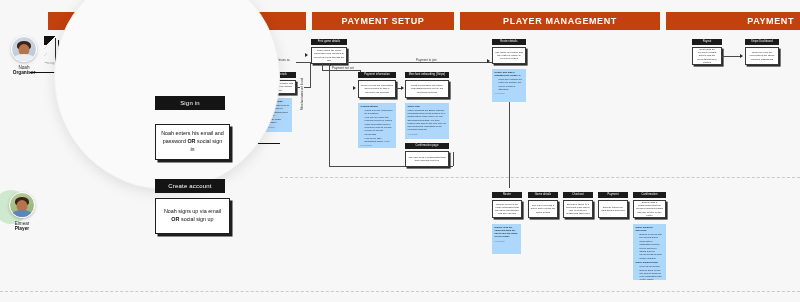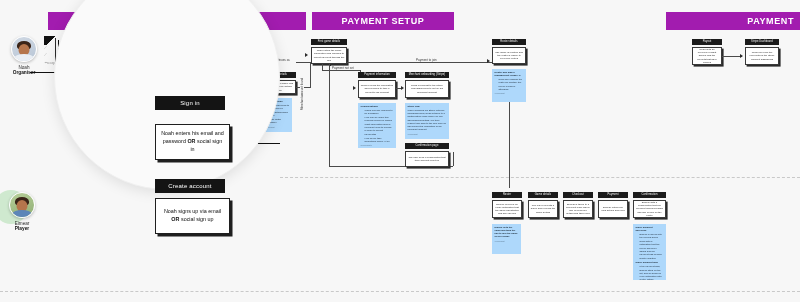--- a/index.html
+++ b/index.html
@@ -12,21 +12,21 @@
   #board {
     position: relative;
     width: 800px; height: 302px;
     background: #f7f7f7;
   }
 
   
   .banner {
     position: absolute;
     height: 18px;
-    background: #a21caf;
+    background: #c2410c;
     color: #ffffff;
     font-size: 9px;
     font-weight: bold;
     letter-spacing: .6px;
     display: flex;
     align-items: center;
     justify-content: center;
     white-space: nowrap;
     overflow: hidden;
   }
@@ -211,20 +211,23 @@
 </head>
 <body>
 
 <div id="board">
 
   <div class="banner" style="left:48px; top:12px; width:258px;">
     <span></span>
   </div>
   <div class="banner" style="left:312px; top:12px; width:142px;">
     <span>PAYMENT SETUP</span>
+  </div>
+  <div class="banner" style="left:460px; top:12px; width:200px;">
+    <span>PLAYER MANAGEMENT</span>
   </div>
   <div class="banner r" style="left:666px; top:12px; width:134px;">
     <span>PAYMENT</span>
   </div>
 
   <div class="lane-divider" style="left:280px; top:177px; width:520px;"></div>
   <div class="lane-divider" style="left:0px; top:291px; width:800px;"></div>
 
   <div class="persona" style="left:2px; top:36px;">
     <div class="ring face-a">

